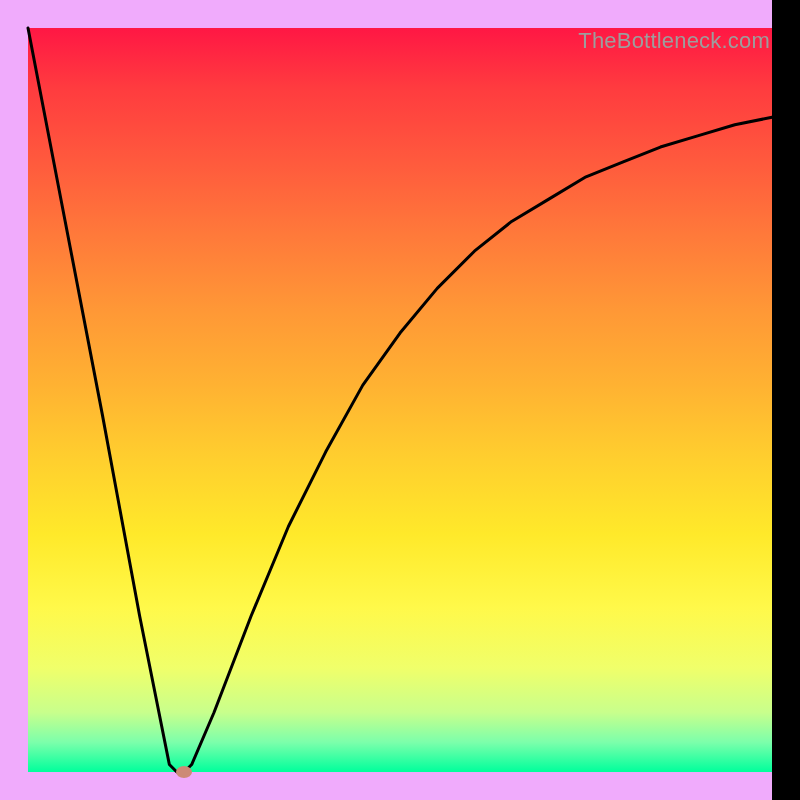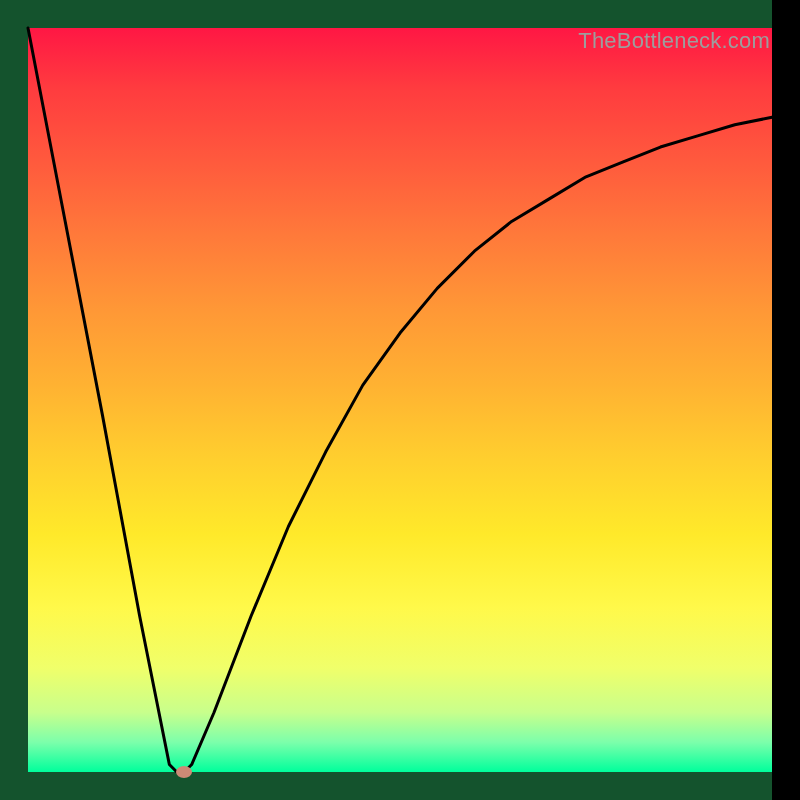--- a/index.html
+++ b/index.html
@@ -1,21 +1,21 @@
 <!DOCTYPE html>
 <html><head>
 <meta charset="utf-8">
 <style>
   * { margin: 0; padding: 0; box-sizing: border-box; }
   html, body { width: 800px; height: 800px; overflow: hidden; background: #000; }
   .frame {
     position: relative;
     width: 772px;
     height: 800px;
-    background: #14532d;
+    background: #f0abfc;
   }
   .plot-area {
     position: absolute;
     left: 28px;
     top: 28px;
     width: 744px;
     height: 744px;
     background: linear-gradient(to bottom,
       #ff1744 0%,
       #ff3b3f 8%,

